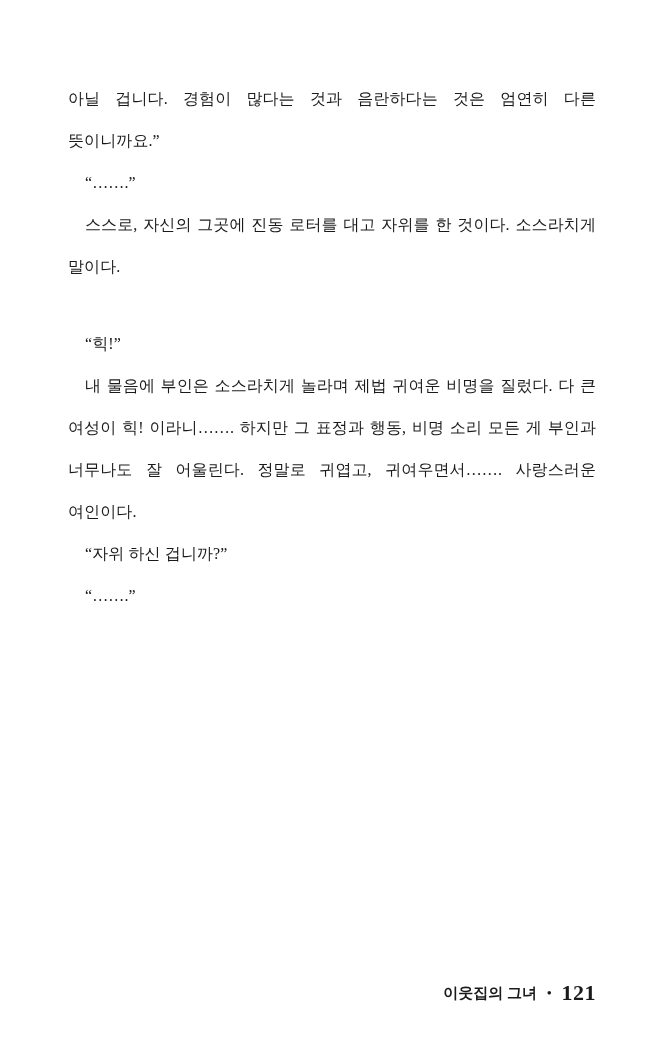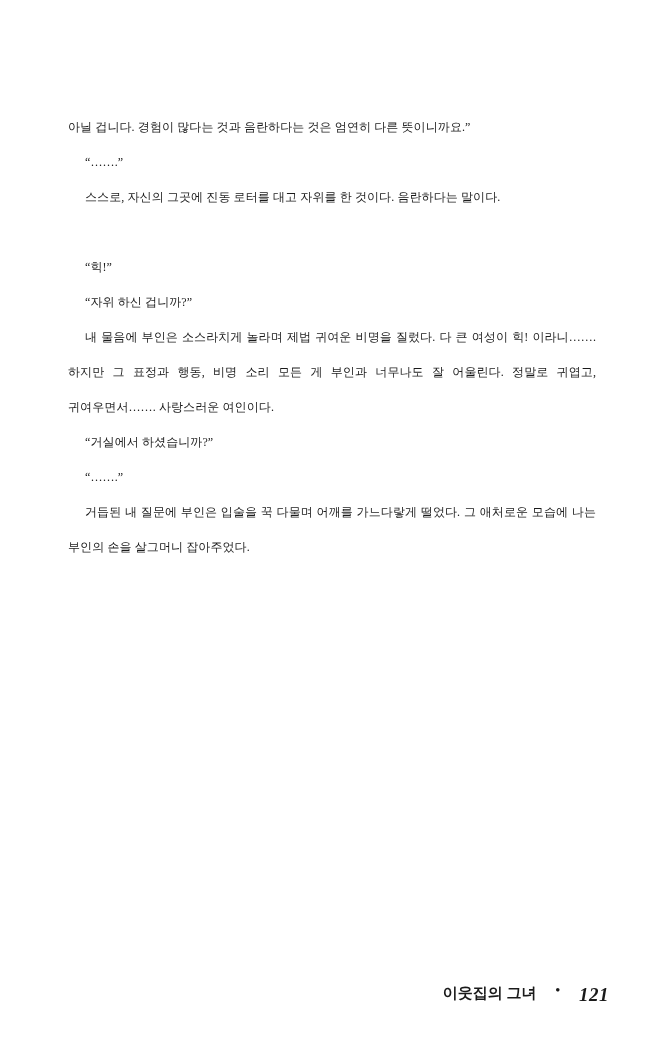--- a/index.html
+++ b/index.html
@@ -17,88 +17,85 @@
   }
   .page {
     position: absolute;
     left: 0; top: 0;
     width: 668px;
     height: 1050px;
     box-sizing: border-box;
     padding: 78px 72px 0 68px;
   }
   .body-text {
-    font-size: 12px;
-    line-height: 35px;
+    font-size: 16px;
+    line-height: 42px;
     text-align: justify;
     text-justify: inter-ideograph;
     letter-spacing: 0.1px;
     word-break: keep-all;
-    margin-top: 32px;
   }
   p {
     margin: 0;
     text-indent: 0;
   }
   p.indent {
     text-indent: 17px;
   }
   p.gap-before {
     margin-top: 35px;
   }
   .bold {
     font-weight: bold;
   }
   .footer {
     position: absolute;
-    right: 59px;
+    right: 72px;
     bottom: 44px;
     display: flex;
-    gap: 19px;
+    align-items: center;
+    gap: 10px;
     font-size: 15px;
     font-weight: bold;
     color: #1a1a1a;
   }
   .footer .dot {
     font-size: 13px;
     line-height: 1;
     transform: translateY(-1px);
   }
   .footer .pageno {
-    font-size: 19px;
+    font-size: 22px;
     letter-spacing: 0.5px;
-    font-style: italic;
   }
 </style>
 </head>
 <body>
 
 <div class="page">
   <div class="body-text">
 
     <p class="">아닐 겁니다. 경험이 많다는 것과 음란하다는 것은 엄연히 다른 뜻이니까요.”</p>
 
     <p class="indent">“…….”</p>
 
 
-    <p class="indent">스스로, 자신의 그곳에 진동 로터를 대고 자위를 한 것이다. 음란하다는 말이다.</p>
+    <p class="indent">스스로, 자신의 그곳에 진동 로터를 대고 자위를 한 것이다. 소스라치게 말이다.</p>
 
 
     <p class="indent gap-before">“힉!”</p>
 
+    <p class="indent">내 물음에 부인은 소스라치게 놀라며 제법 귀여운 비명을 질렀다. 다 큰 여성이 힉! 이라니……. 하지만 그 표정과 행동, 비명 소리 모든 게 부인과 너무나도 잘 어울린다. 정말로 귀엽고, 귀여우면서……. 사랑스러운 여인이다.</p>
+
     <p class="indent">“자위 하신 겁니까?”</p>
 
-    <p class="indent">내 물음에 부인은 소스라치게 놀라며 제법 귀여운 비명을 질렀다. 다 큰 여성이 힉! 이라니……. 하지만 그 표정과 행동, 비명 소리 모든 게 부인과 너무나도 잘 어울린다. 정말로 귀엽고, 귀여우면서……. 사랑스러운 여인이다.</p>
 
-
-    <p class="indent">“거실에서 하셨습니까?”</p>
 
     <p class="indent">“…….”</p>
 
-    <p class="indent">거듭된 내 질문에 부인은 입술을 꾹 다물며 어깨를 가느다랗게 떨었다. 그 애처로운 모습에 나는 부인의 손을 살그머니 잡아주었다.</p>
 
   </div>
 </div>
 
 <div class="footer">
   <span>이웃집의 그녀</span>
   <span class="dot">•</span>
   <span class="pageno">121</span>
 </div>
 

